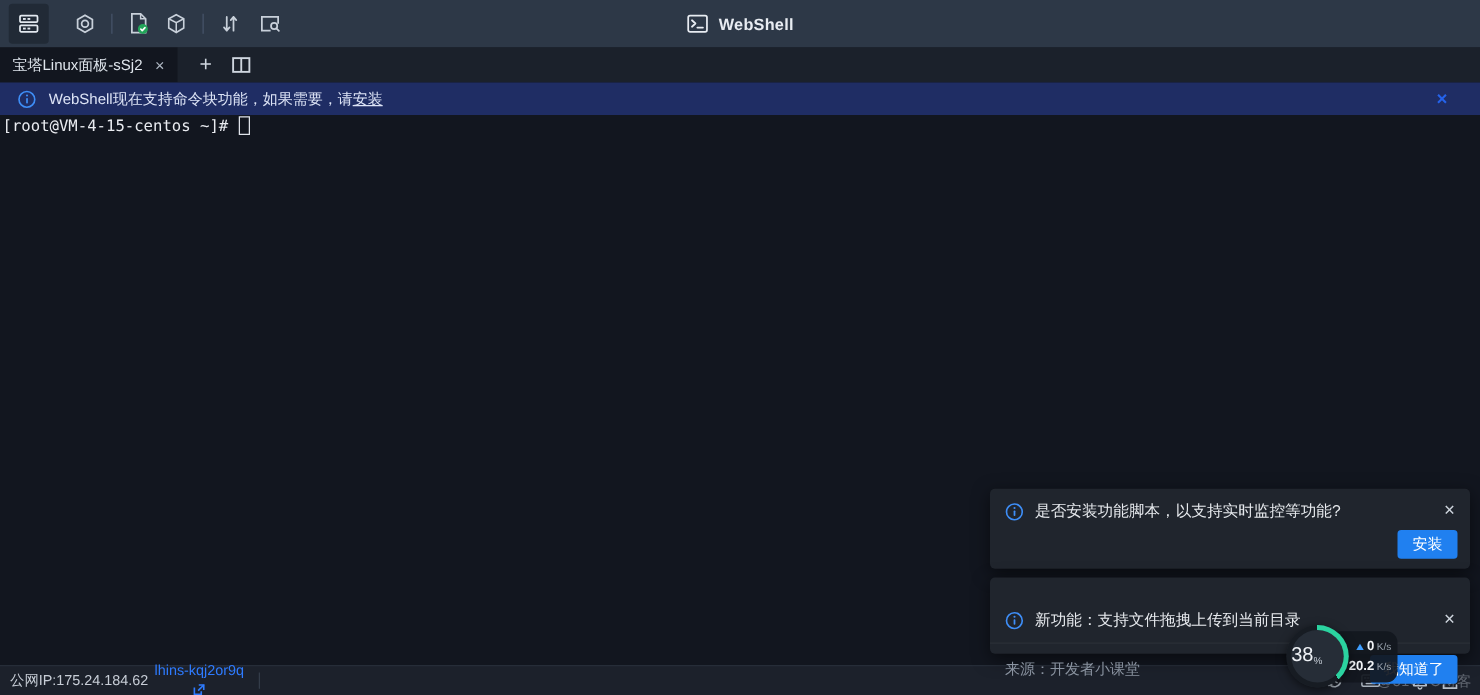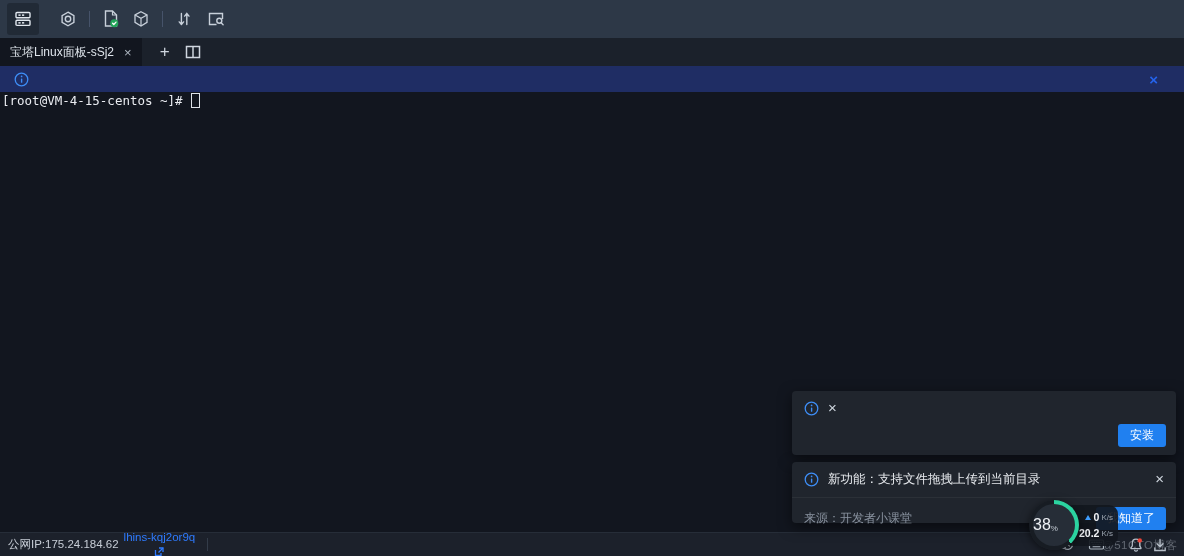--- a/index.html
+++ b/index.html
@@ -125,20 +125,30 @@
     <div class="tbtn" style="margin-left:6px">
       <span>
         <svg width="20" height="20" viewBox="0 0 20 20">
           <path d="M16.5 10V4.5h-13v11h7" fill="none" stroke="#c8d0da" stroke-width="1.4"></path>
           <circle cx="13.3" cy="11.8" r="2.5" fill="none" stroke="#c8d0da" stroke-width="1.4"></circle>
           <path d="M15.1 13.7l2 2" stroke="#c8d0da" stroke-width="1.4" stroke-linecap="round"></path>
         </svg>
       </span>
     </div>
 
+    <div class="title-wrap">
+      <span>
+        <svg width="18" height="18" viewBox="0 0 18 18">
+          <rect x="1.5" y="2.5" width="15" height="13" rx="1.5" fill="none" stroke="#e8ecf2" stroke-width="1.4"></rect>
+          <path d="M4.5 6.2L7.3 8.8 4.5 11.4" fill="none" stroke="#e8ecf2" stroke-width="1.4" stroke-linecap="round" stroke-linejoin="round"></path>
+          <path d="M8.8 12h4.5" stroke="#e8ecf2" stroke-width="1.4" stroke-linecap="round"></path>
+        </svg>
+      </span>
+      <span class="title-text">WebShell</span>
+    </div>
   </div>
 
   <div class="tabbar">
     <div class="tab">
       <span class="tab-label">宝塔Linux面板-sSj2</span>
       <span class="tab-close">×</span>
     </div>
     <span class="tab-add">+</span>
     <span class="tab-split">
       <svg width="18" height="18" viewBox="0 0 18 18">
@@ -149,46 +159,48 @@
   </div>
 
   <div class="banner">
     <span class="banner-info">
       <svg width="15" height="15" viewBox="0 0 15 15">
         <circle cx="7.5" cy="7.5" r="6.3" fill="none" stroke="#3e8ef7" stroke-width="1.3"></circle>
         <rect x="6.9" y="6.4" width="1.4" height="4.4" rx="0.6" fill="#3e8ef7"></rect>
         <circle cx="7.6" cy="4.4" r="0.85" fill="#3e8ef7"></circle>
       </svg>
     </span>
+    <span class="banner-text"><span>WebShell现在支持命令块功能，如果需要，请</span><span class="banner-link">安装</span></span>
     <span class="banner-close">×</span>
   </div>
 
   <div class="terminal">
     <div class="prompt-line">
       <span>[root@VM-4-15-centos ~]# </span>
       <span class="cursor"></span>
     </div>
   </div>
 
   <div class="toast toast1">
     <div class="toast-row">
       <span>
         <svg width="15" height="15" viewBox="0 0 15 15">
           <circle cx="7.5" cy="7.5" r="6.3" fill="none" stroke="#3e8ef7" stroke-width="1.3"></circle>
           <rect x="6.9" y="6.4" width="1.4" height="4.4" rx="0.6" fill="#3e8ef7"></rect>
           <circle cx="7.6" cy="4.4" r="0.85" fill="#3e8ef7"></circle>
         </svg>
       </span>
+      <span class="toast-msg">是否安装功能脚本，以支持实时监控等功能?</span>
       <span class="toast-close">×</span>
     </div>
     <button class="toast-btn">安装</button>
   </div>
 
   <div class="toast toast2">
-    <div class="toast-row" style="padding-top:9px">
+    <div class="toast-row" style="padding-top:26px">
       <span>
         <svg width="15" height="15" viewBox="0 0 15 15">
           <circle cx="7.5" cy="7.5" r="6.3" fill="none" stroke="#3e8ef7" stroke-width="1.3"></circle>
           <rect x="6.9" y="6.4" width="1.4" height="4.4" rx="0.6" fill="#3e8ef7"></rect>
           <circle cx="7.6" cy="4.4" r="0.85" fill="#3e8ef7"></circle>
         </svg>
       </span>
       <span class="toast-msg">新功能：支持文件拖拽上传到当前目录</span>
       <span class="toast-close">×</span>
     </div>

